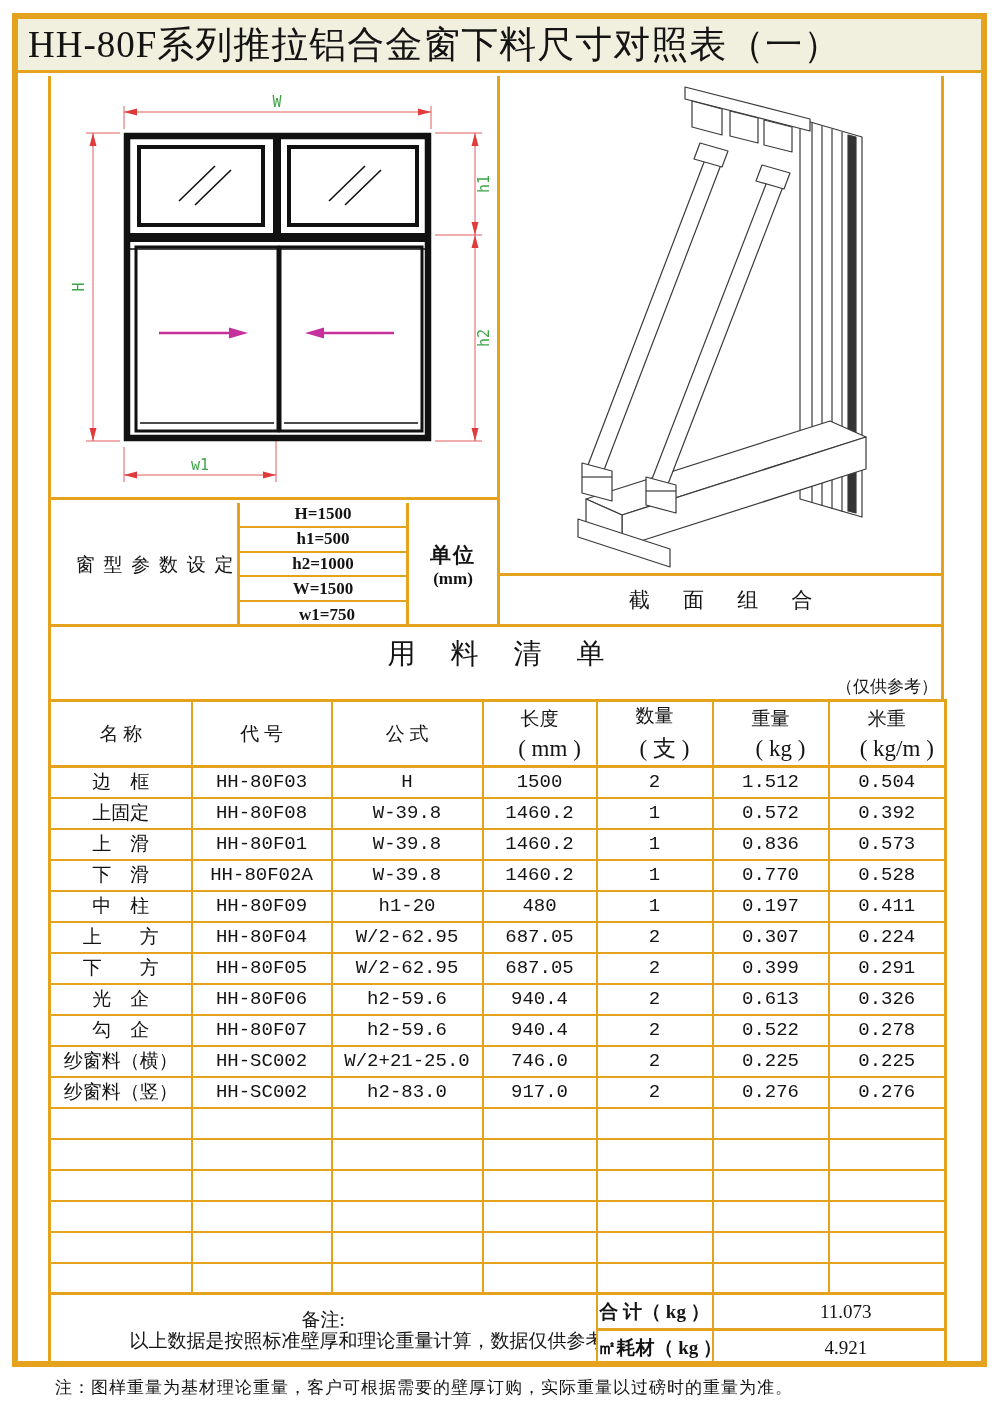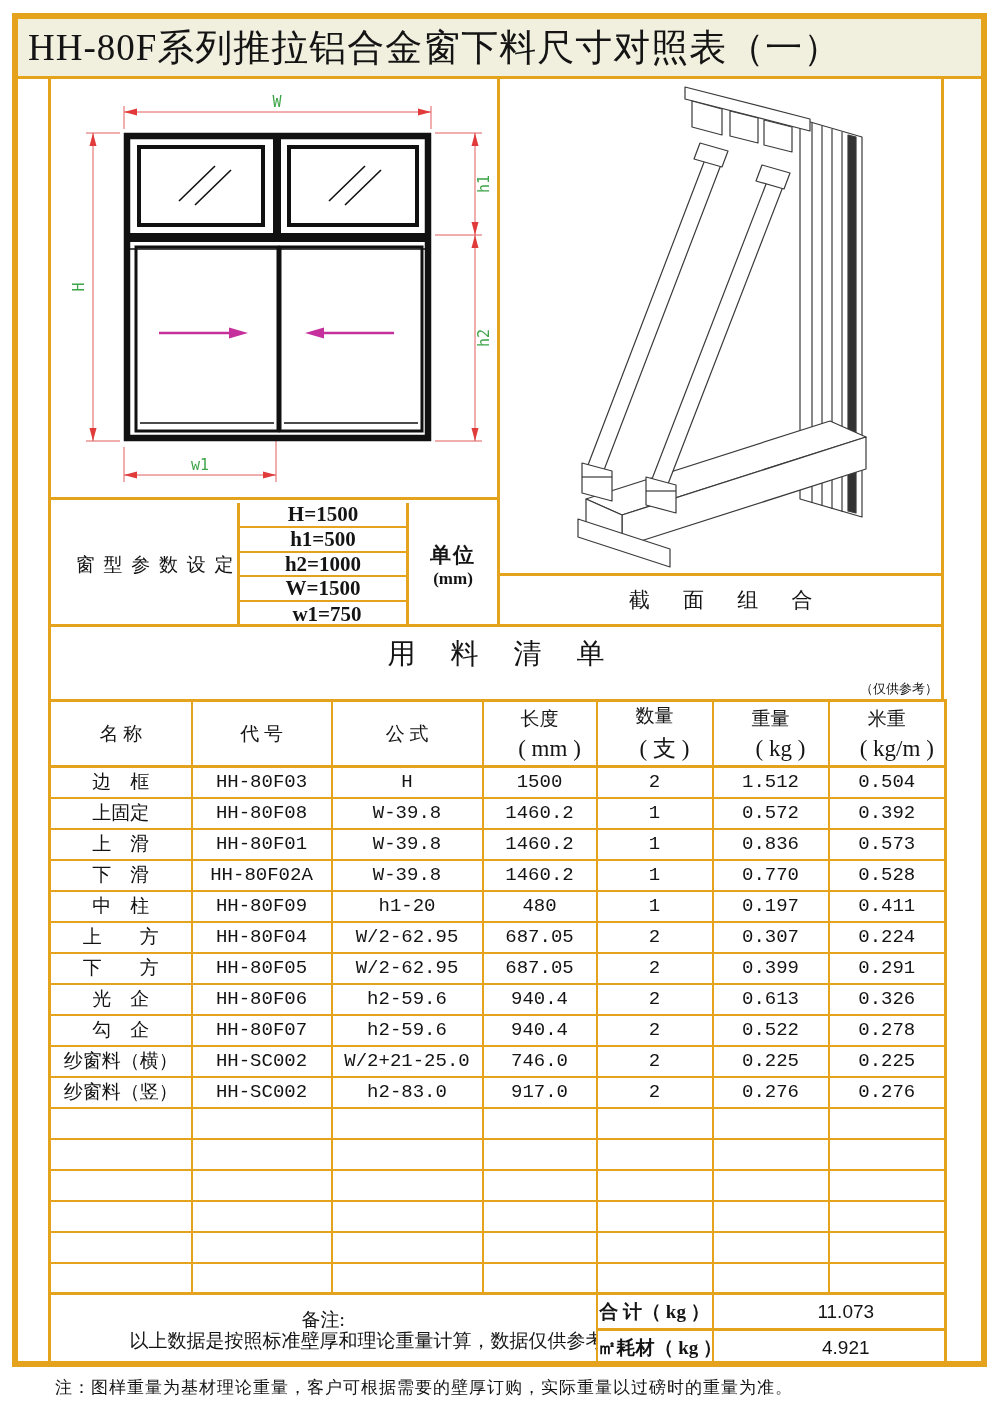--- a/index.html
+++ b/index.html
@@ -9,37 +9,37 @@
   }
   *{margin:0;padding:0;box-sizing:border-box;}
   html,body{background:#fff;}
   .page{position:relative;width:1000px;height:1415px;background:#fff;overflow:hidden;
         font-family:"Liberation Serif","DejaVu Serif",serif;color:var(--ink);}
   .abs{position:absolute;}
   .oline{position:absolute;background:var(--orange);}
   
   .outer-border{left:12px;top:13px;width:975px;height:1354px;border:6px solid var(--orange);}
   
-  .title-band{left:18px;top:19px;width:963px;height:60px;background:var(--cream);
+  .title-band{left:18px;top:19px;width:963px;height:54px;background:var(--cream);
               border-bottom:3px solid var(--orange);display:flex;align-items:center;}
   .title-band .t{font-size:37px;letter-spacing:1px;padding-left:10px;white-space:nowrap;}
   
   .band-label{display:flex;align-items:center;justify-content:center;}
   .sec-label{left:497px;top:576px;width:447px;height:48px;font-size:21px;letter-spacing:14px;text-indent:14px;}
   .bom-band{left:48px;top:627px;width:896px;height:72px;border-radius:23px;}
   .bom-title{width:100%;text-align:center;font-size:28px;letter-spacing:14px;text-indent:14px;margin-top:8px;}
-  .bom-note{position:absolute;right:6px;bottom:1px;font-size:13px;}
+  .bom-note{position:absolute;right:6px;bottom:1px;font-size:17px;}
   
   .param{left:48px;top:497px;width:449px;height:130px;border-top:3px solid var(--orange);}
   .param .plabel{position:absolute;left:0;top:3px;width:215px;height:124px;display:flex;
                  align-items:center;justify-content:center;font-size:19px;letter-spacing:2px;}
   .param .pmid{position:absolute;left:189px;top:3px;width:172px;height:124px;
                border-left:3px solid var(--orange);border-right:3px solid var(--orange);}
   .param .prow{height:24.8px;display:flex;align-items:center;justify-content:center;
-               border-bottom:2px solid var(--orange);font-weight:700;font-size:21px;}
+               border-bottom:2px solid var(--orange);font-weight:700;font-size:17px;}
   .param .prow:last-child{border-bottom:none;padding-left:8px;}
   .param .punit{position:absolute;left:361px;top:3px;width:88px;height:124px;display:flex;
                 flex-direction:column;align-items:center;justify-content:center;font-weight:700;}
   .param .punit .u1{font-size:21px;letter-spacing:2px;text-align:center;}
   .param .punit .u2{font-size:17px;}
   
   table.bom{position:absolute;left:48px;top:699px;width:896px;border-collapse:collapse;
             table-layout:fixed;border:3px solid var(--orange);}
   table.bom td{border:2px solid var(--orange);text-align:center;vertical-align:middle;
                font-size:19px;overflow:hidden;white-space:nowrap;}
@@ -47,21 +47,21 @@
   table.bom thead td{border-bottom:3px solid var(--orange);}
   table.bom tbody tr{height:31px;}
   table.bom tr.frow{height:36px;}
   table.bom tr.frow td{border-top-width:3px;}
   .h2l{font-size:23px;margin-top:4px;padding-left:20px;}
   .num{font-family:"Liberation Mono","DejaVu Sans Mono",monospace;font-size:17px;}
   td.remark{ text-align:left;vertical-align:top;padding:2px 10px;white-space:normal;
              font-size:16px;line-height:21px;}
   td.remark .ind{text-indent:3.6em;}
   td.flabel{font-weight:700;font-size:19px;}
-  td.fvalue{text-align:left;padding-left:34px;font-family:Liberation Sans, sans-serif;
+  td.fvalue{text-align:left;padding-left:34px;font-family:Liberation Serif, serif;
             font-size:20px;}
   
   .bottom-note{left:55px;top:1376px;font-size:17px;letter-spacing:1px;}
   svg text{font-family:"DejaVu Sans Mono","Liberation Mono",monospace;}
 </style>
 </head>
 <body>
 
 <div class="page">
 

